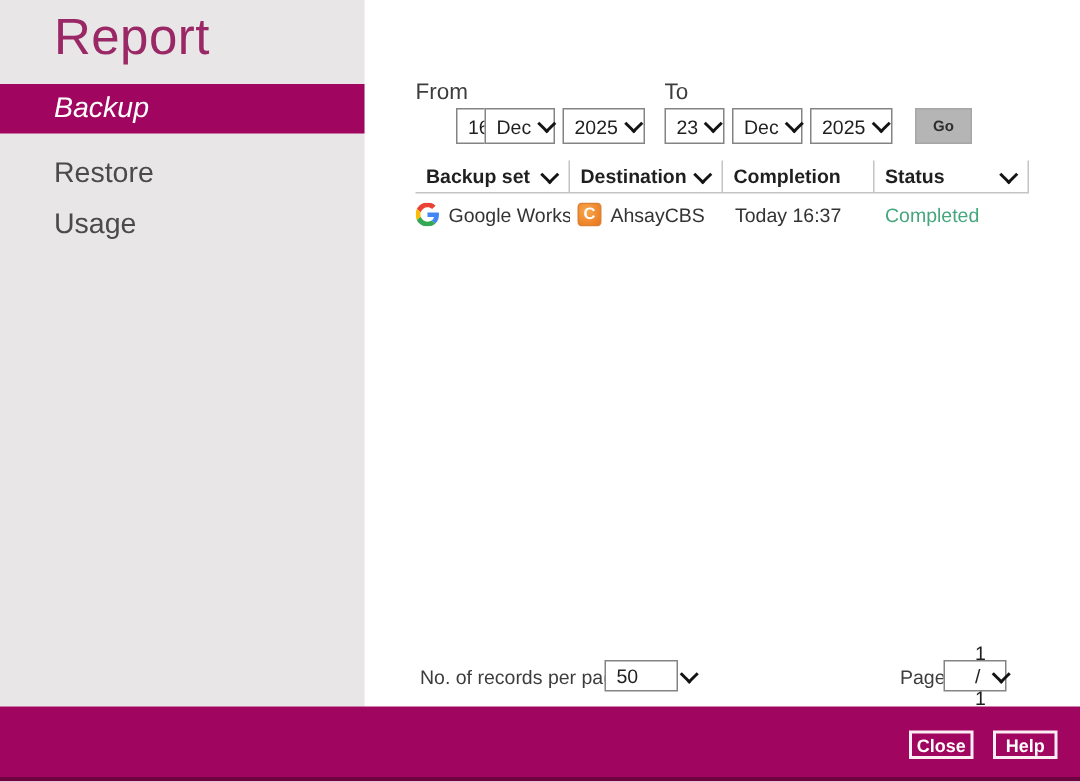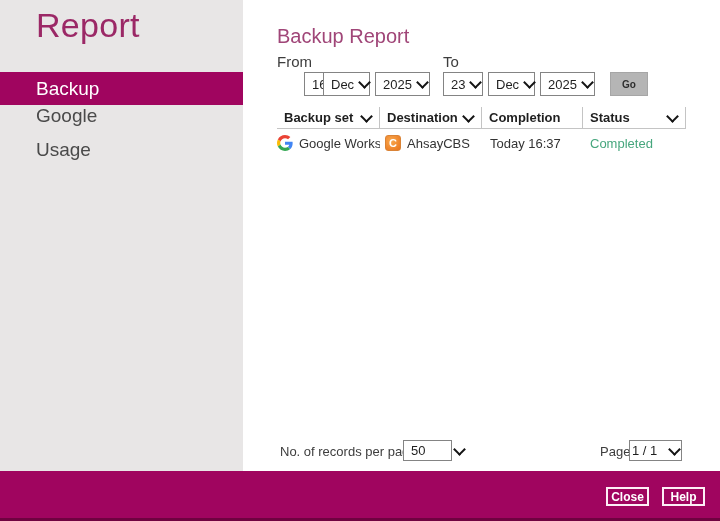--- a/index.html
+++ b/index.html
@@ -6,21 +6,21 @@
   .app{position:relative;width:720px;height:521px;background:#fff;overflow:hidden;
        font-family:"Liberation Sans",sans-serif;}
 
   
   .sidebar{position:absolute;left:0;top:0;width:243px;height:471px;background:#e8e6e6;}
   .sidebar-title{position:absolute;left:36px;top:6px;font-size:34px;font-weight:300;
                  color:#9b2866;letter-spacing:.3px;}
   .nav-item{position:absolute;left:0;width:100%;box-sizing:border-box;padding-left:36px;
             font-size:19px;color:#4a4a4a;cursor:pointer;}
   .nav-item.selected{background:#a0055f;color:#fff;}
-  #nav-backup{top:72px;height:33px;line-height:33px;}
+  #nav-backup{top:56px;height:33px;line-height:33px;font-style:italic;}
   #nav-restore{top:101px;height:30px;line-height:30px;}
   #nav-usage{top:135px;height:30px;line-height:30px;}
 
   
   .main{position:absolute;left:277px;top:0;width:409px;height:471px;}
   .heading{position:absolute;left:0;top:25px;margin:0;font-size:20px;font-weight:400;color:#a04678;}
 
   .flabel{position:absolute;top:53px;font-size:15px;color:#3d3d3d;}
   .flabel.from{left:0;} .flabel.to{left:166px;}
 
@@ -57,47 +57,46 @@
               border:1px solid #da8336;box-sizing:border-box;color:#fff;font-size:11px;
               font-weight:bold;line-height:1;}
   .status-completed{color:#46a67d;}
 
   
   .pagination{position:absolute;left:0;top:440px;width:409px;height:22px;}
   .plabel{position:absolute;top:4px;font-size:13px;color:#3d3d3d;}
   #records-label{left:3px;} #page-label{left:323px;}
   .pagination .select{position:absolute;top:0;height:21px;}
   #sel-records{left:126px;width:49px;gap:24px;}
-  #sel-page{left:352px;width:53px;padding:0 2px;}
+  #sel-page{left:352px;width:34px;padding:0 20px;}
 
   
   .footer{position:absolute;left:0;top:471px;width:720px;height:50px;background:#a0055f;}
   .footer-edge{position:absolute;left:0;bottom:0;width:100%;height:3px;background:#6f0340;}
   .fbtn{position:absolute;top:16px;height:19px;box-sizing:border-box;border:2px solid #fdeef6;
         background:transparent;color:#fff;font-weight:bold;font-size:12px;display:flex;
         align-items:center;justify-content:center;cursor:pointer;font-family:inherit;}
   #btn-close{left:606px;width:43px;}
   #btn-help{left:662px;width:43px;}
 </style>
 </head>
 <body>
 
 <div class="app">
 
   <aside class="sidebar">
     <div class="sidebar-title">Report</div>
     <nav>
       <div class="nav-item selected" id="nav-backup">Backup</div>
-      <div class="nav-item" id="nav-restore">Google</div>
+      <div class="nav-item" id="nav-restore">Restore</div>
       <div class="nav-item" id="nav-usage">Usage</div>
     </nav>
   </aside>
 
   <main class="main">
-    <h2 class="heading">Backup Report</h2>
 
     <div class="frow">
       <span class="flabel from">From</span>
       <span class="flabel to">To</span>
 
       <div class="select" id="sel-from-day">
         <span>16</span>
         <span class="chev"></span>
       </div>
       <div class="select" id="sel-from-month">

